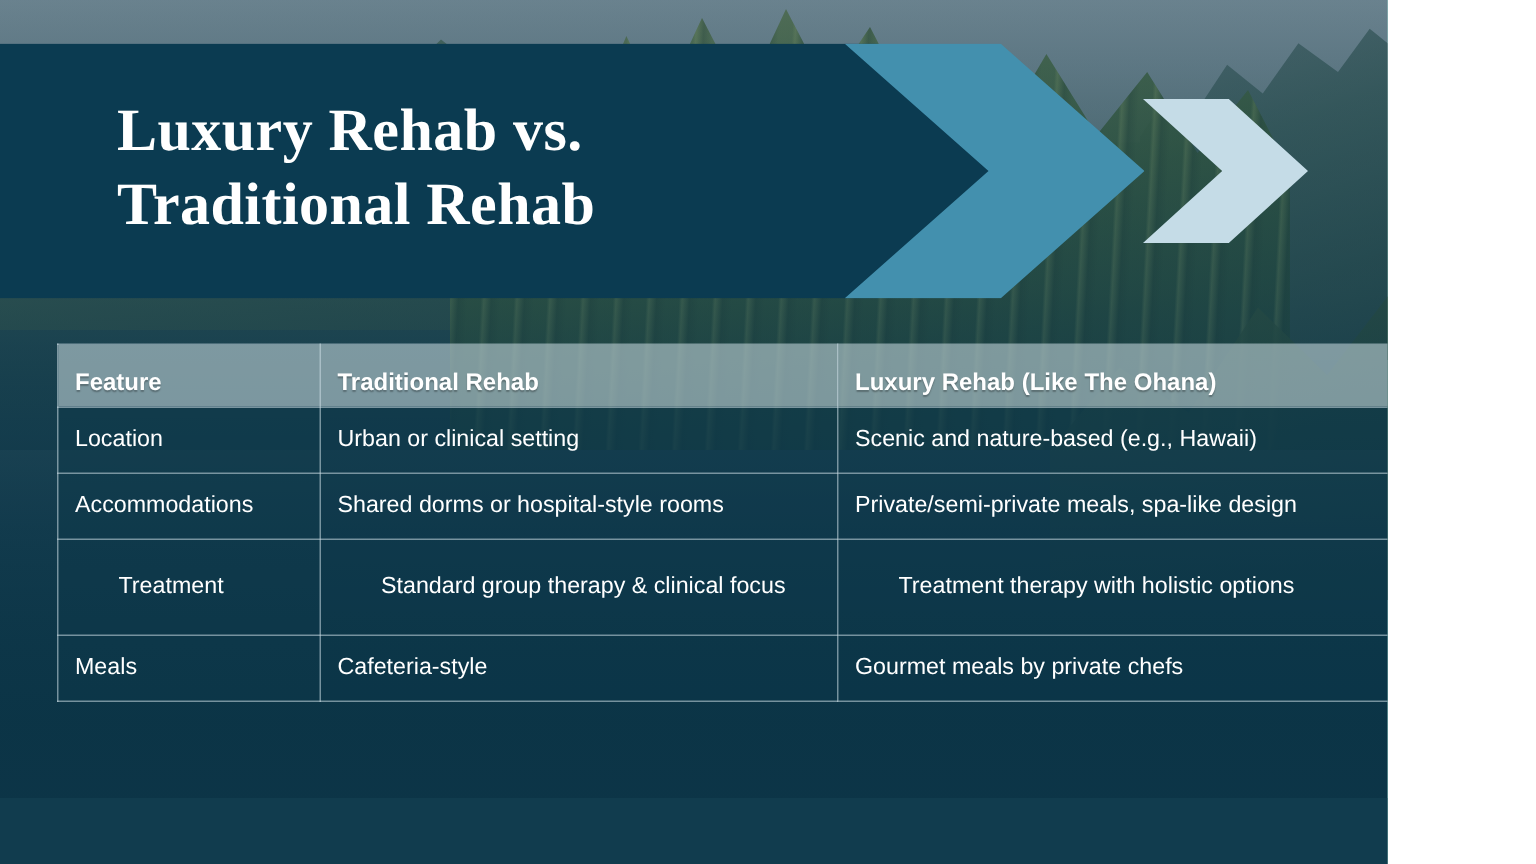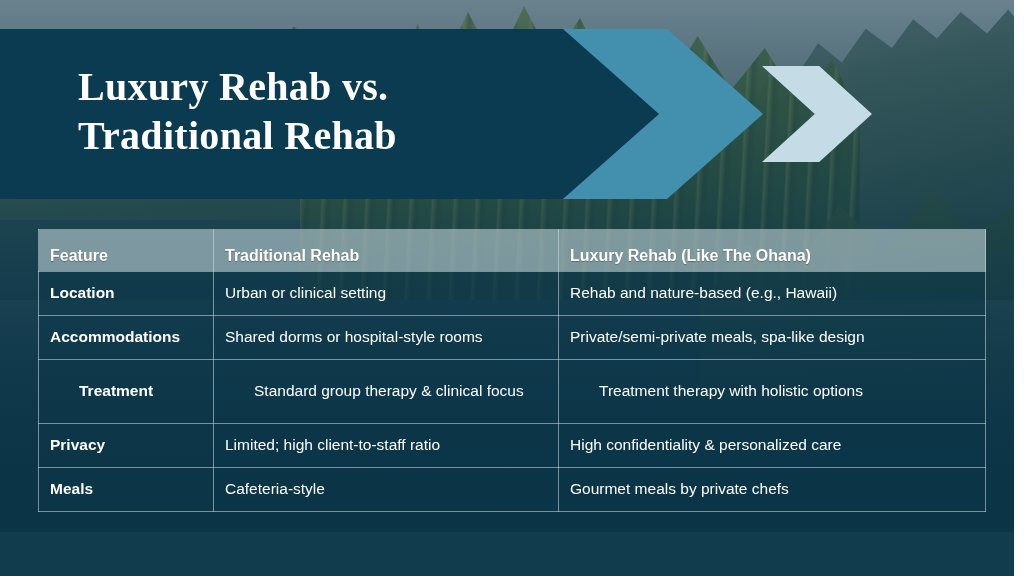--- a/index.html
+++ b/index.html
@@ -7,21 +7,21 @@
 
   html, body {
     width: 1024px;
     height: 576px;
     overflow: hidden;
     font-family: "Liberation Sans", sans-serif;
   }
 
   .slide {
     position: relative;
-    width: 1014px;
+    width: 925px;
     height: 576px;
     background: #0f766e;
     overflow: hidden;
   }
 
   
   .bg {
     position: absolute;
     inset: 0;
     background:
@@ -172,21 +172,21 @@
     padding-top: 16px;
     padding-bottom: 4px;
     color: #ffffff;
     text-shadow: 0 1px 1px rgba(0,0,0,0.28);
   }
   table.compare tbody td {
     background: rgba(12,56,74,0.42);
     height: 44px;
   }
   table.compare tbody td.feature-cell {
-    font-weight: 700;
+    font-weight: 400;
     background: rgba(12,56,74,0.46);
   }
   table.compare tbody tr.tall td { height: 64px; padding-left: 40px; }
 </style>
 </head>
 <body>
 
 <div class="slide">
 
   <div class="bg">
@@ -219,38 +219,33 @@
         <tr>
           <th>Feature</th>
           <th>Traditional Rehab</th>
           <th>Luxury Rehab (Like The Ohana)</th>
         </tr>
       </thead>
       <tbody id="table-body">
           <tr>
             <td class="feature-cell">Location</td>
             <td>Urban or clinical setting</td>
-            <td>Rehab and nature-based (e.g., Hawaii)</td>
+            <td>Scenic and nature-based (e.g., Hawaii)</td>
           </tr>
           <tr>
             <td class="feature-cell">Accommodations</td>
             <td>Shared dorms or hospital-style rooms</td>
             <td>Private/semi-private meals, spa-like design</td>
           </tr>
           <tr class="tall">
             <td class="feature-cell">Treatment</td>
             <td>Standard group therapy &amp; clinical focus</td>
             <td>Treatment therapy with holistic options</td>
           </tr>
           <tr>
-            <td class="feature-cell">Privacy</td>
-            <td>Limited; high client-to-staff ratio</td>
-            <td>High confidentiality &amp; personalized care</td>
-          </tr>
-          <tr>
             <td class="feature-cell">Meals</td>
             <td>Cafeteria-style</td>
             <td>Gourmet meals by private chefs</td>
           </tr>
         </tbody>
     </table>
   </div>
 
 </div>
 

